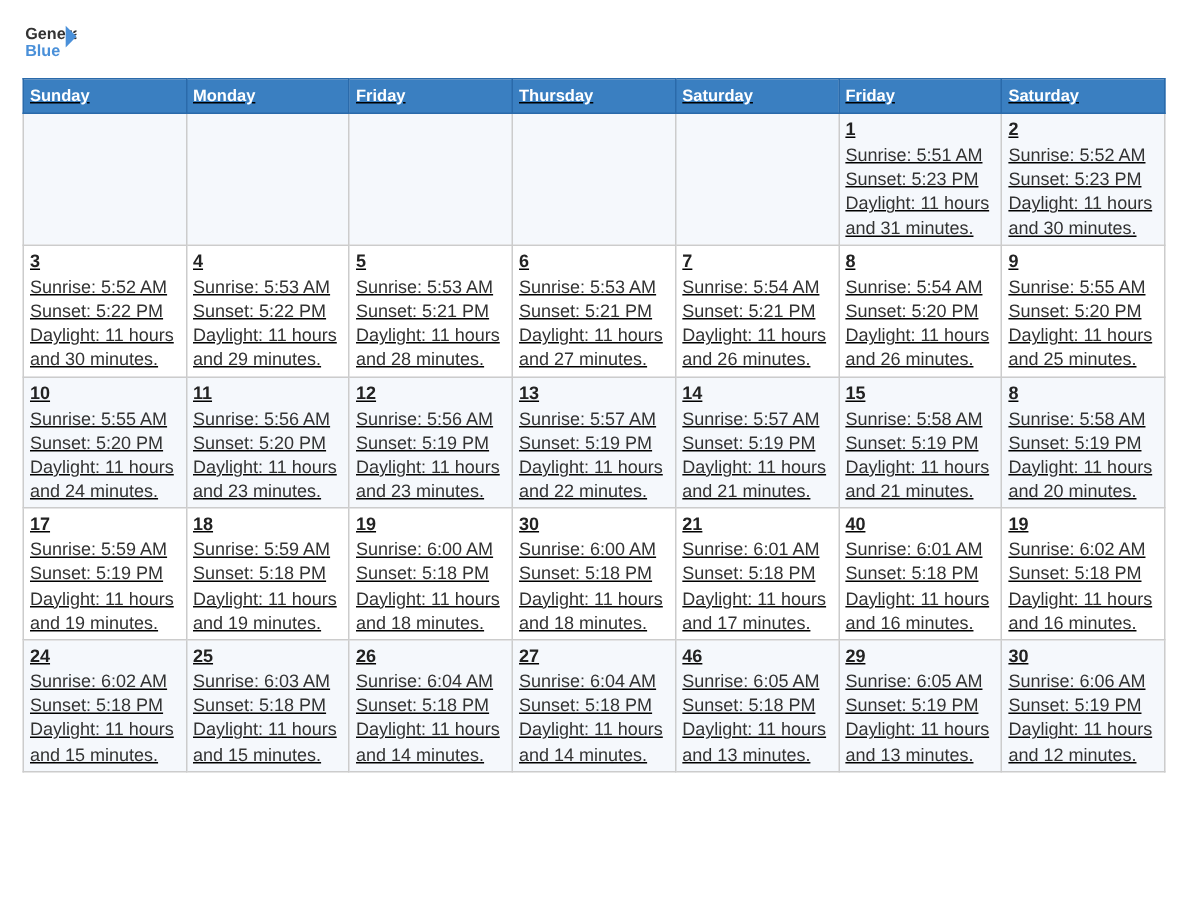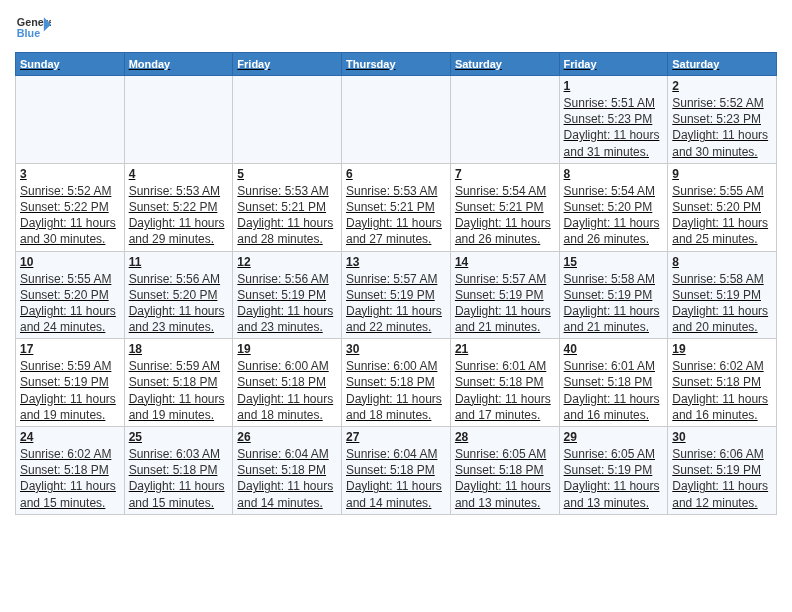--- a/index.html
+++ b/index.html
@@ -230,21 +230,21 @@
         </td>
         <td>
           <span class="day-num">26</span>
           <div class="day-info">Sunrise: 6:04 AM<br>Sunset: 5:18 PM<br>Daylight: 11 hours and 14 minutes.</div>
         </td>
         <td>
           <span class="day-num">27</span>
           <div class="day-info">Sunrise: 6:04 AM<br>Sunset: 5:18 PM<br>Daylight: 11 hours and 14 minutes.</div>
         </td>
         <td>
-          <span class="day-num">28</span>
+          <span class="day-num">46</span>
           <div class="day-info">Sunrise: 6:05 AM<br>Sunset: 5:18 PM<br>Daylight: 11 hours and 13 minutes.</div>
         </td>
         <td>
           <span class="day-num">29</span>
           <div class="day-info">Sunrise: 6:05 AM<br>Sunset: 5:19 PM<br>Daylight: 11 hours and 13 minutes.</div>
         </td>
         <td>
           <span class="day-num">30</span>
           <div class="day-info">Sunrise: 6:06 AM<br>Sunset: 5:19 PM<br>Daylight: 11 hours and 12 minutes.</div>
         </td>

